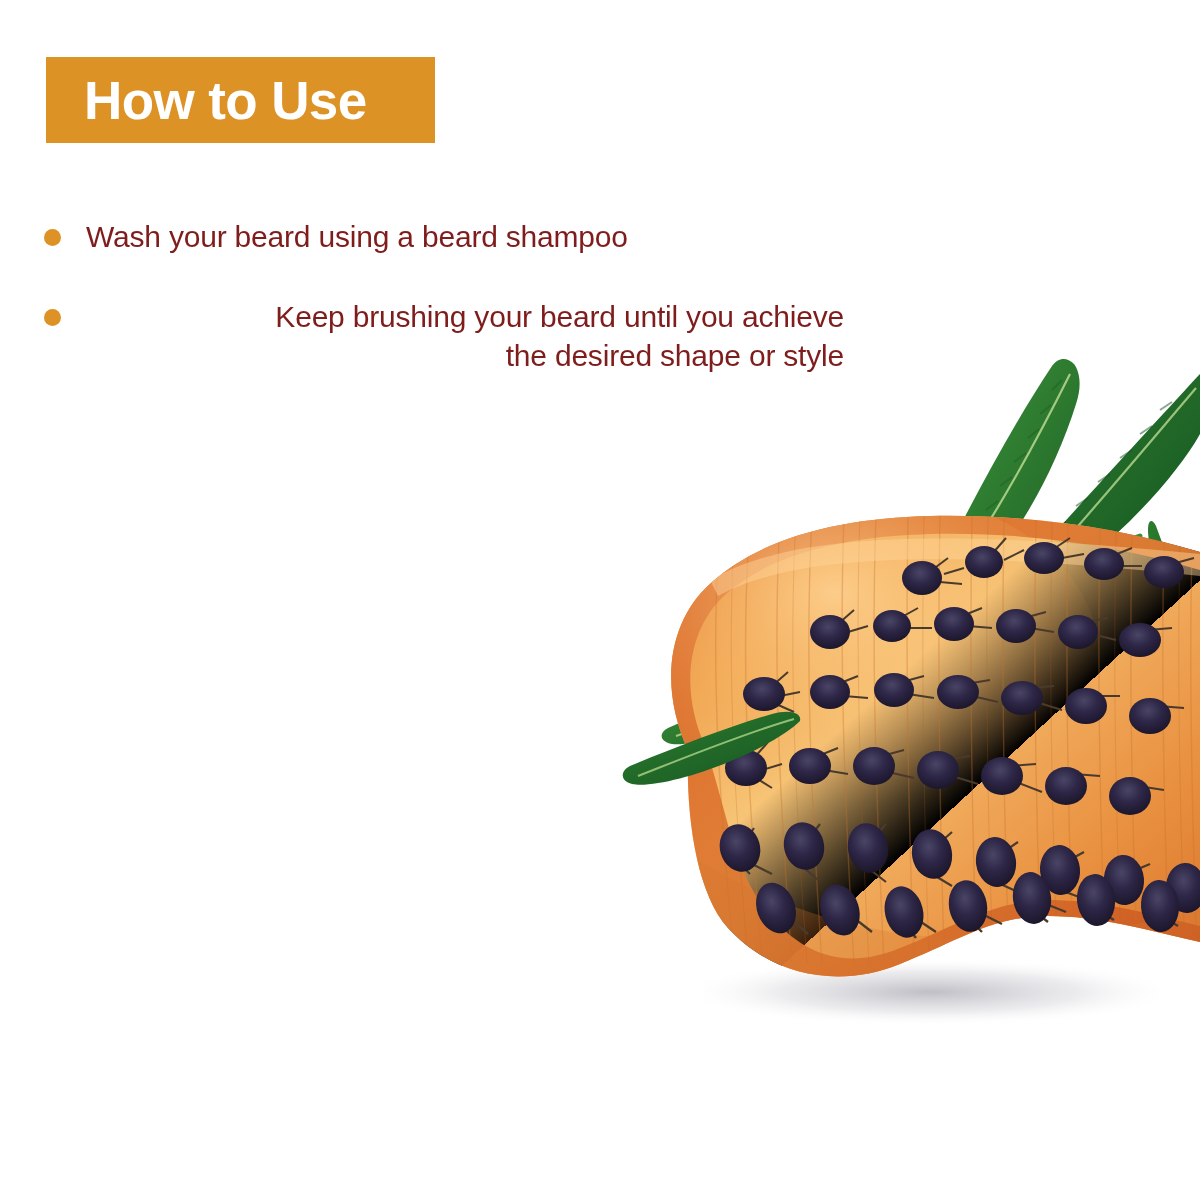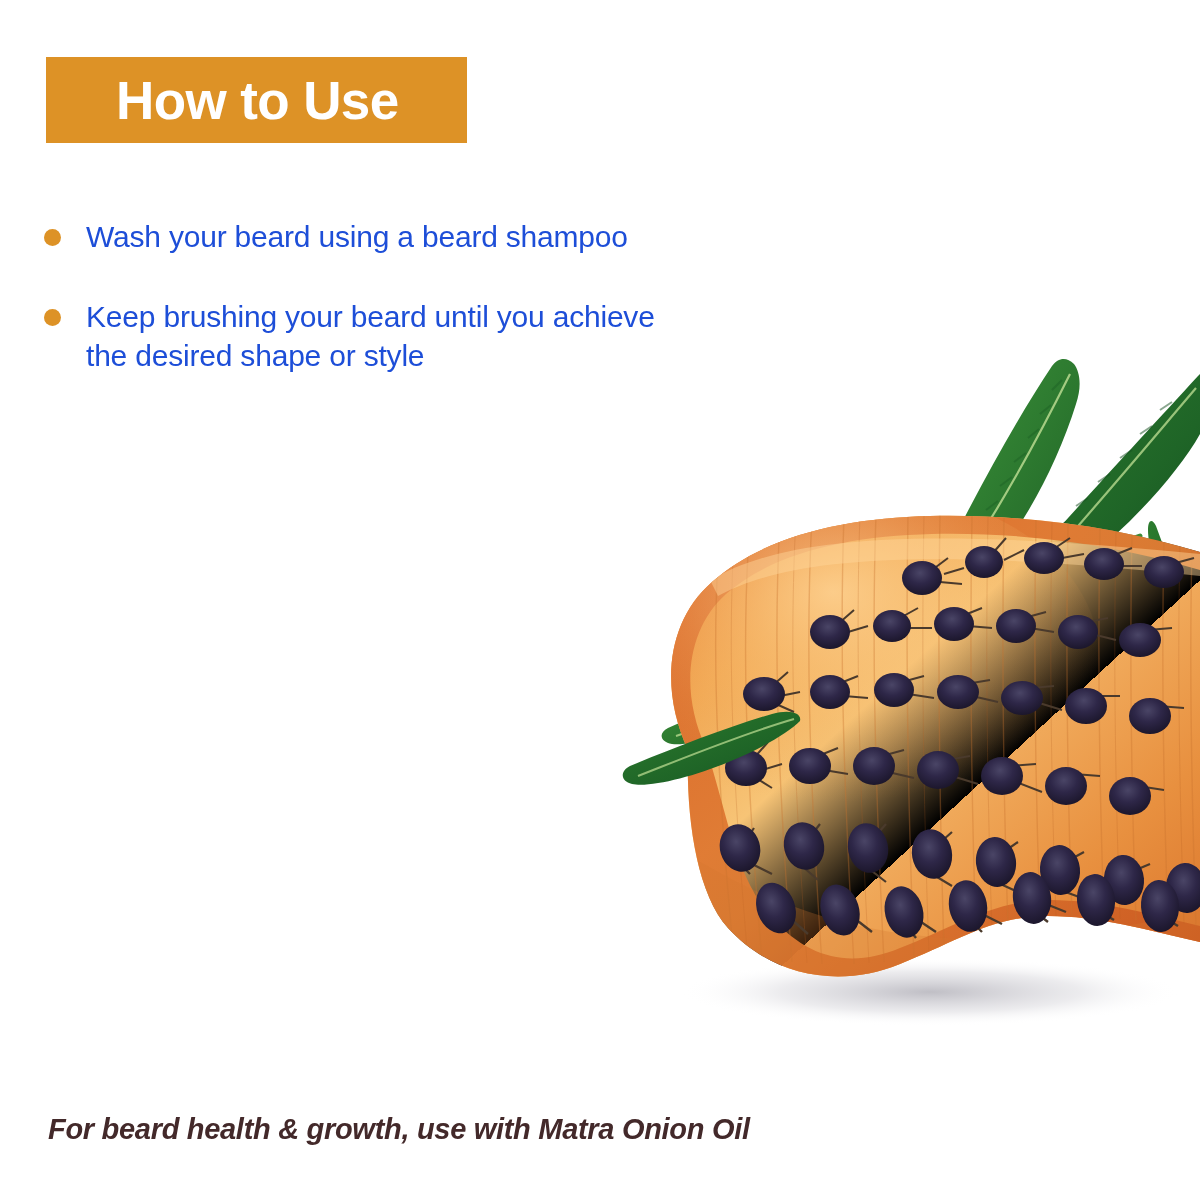--- a/index.html
+++ b/index.html
@@ -26,21 +26,20 @@
   
   #header-band {
     position: absolute;
     left: 46px;
     top: 57px;
     width: 389px;
     height: 86px;
     background: #dd9226;
     display: flex;
     align-items: center;
-    padding-left: 32px;
   }
   #header-title {
     color: #ffffff;
     font-size: 53px;
     font-weight: bold;
     letter-spacing: -0.6px;
     margin-left: 38px;
     line-height: 1;
     white-space: nowrap;
   }
@@ -51,33 +50,33 @@
     left: 44px;
     top: 218px;
     width: 800px;
   }
   .step-item {
     position: relative;
     display: block;
     padding-left: 42px;
     margin-bottom: 42px;
   }
-  .step-item:last-child { margin-bottom: 0; }
+  .step-item:last-child { margin-bottom: 0; text-align: right; }
   .step-bullet {
     position: absolute;
     left: 0;
     top: 11px;
     width: 17px;
     height: 17px;
     border-radius: 50%;
     background: #dd9226;
   }
   .step-text {
     display: block;
-    color: #1d4ed8;
+    color: #7f1d1d;
     font-size: 30px;
     line-height: 1.28;
     letter-spacing: -0.2px;
     white-space: pre-line;
   }
 
   
   #footer-note {
     position: absolute;
     left: 48px;
@@ -522,15 +521,14 @@
                  C 190 379, 202 383, 200 391
                  C 190 401, 166 416, 138 428
                  C 98 446, 50 458, 32 454
                  C 20 451, 20 441, 30 436 Z" fill="url(#leafGradDark)"></path>
         <path d="M 38 446 C 84 428, 142 404, 194 389" stroke="#b8d98f" stroke-width="2" fill="none" opacity="0.75"></path>
       </g>
 
     </svg>
   </div>
 
-  <div id="footer-note">For beard health &amp; growth, use with Matra Onion Oil</div>
 
 </div>
 
 </body></html>

